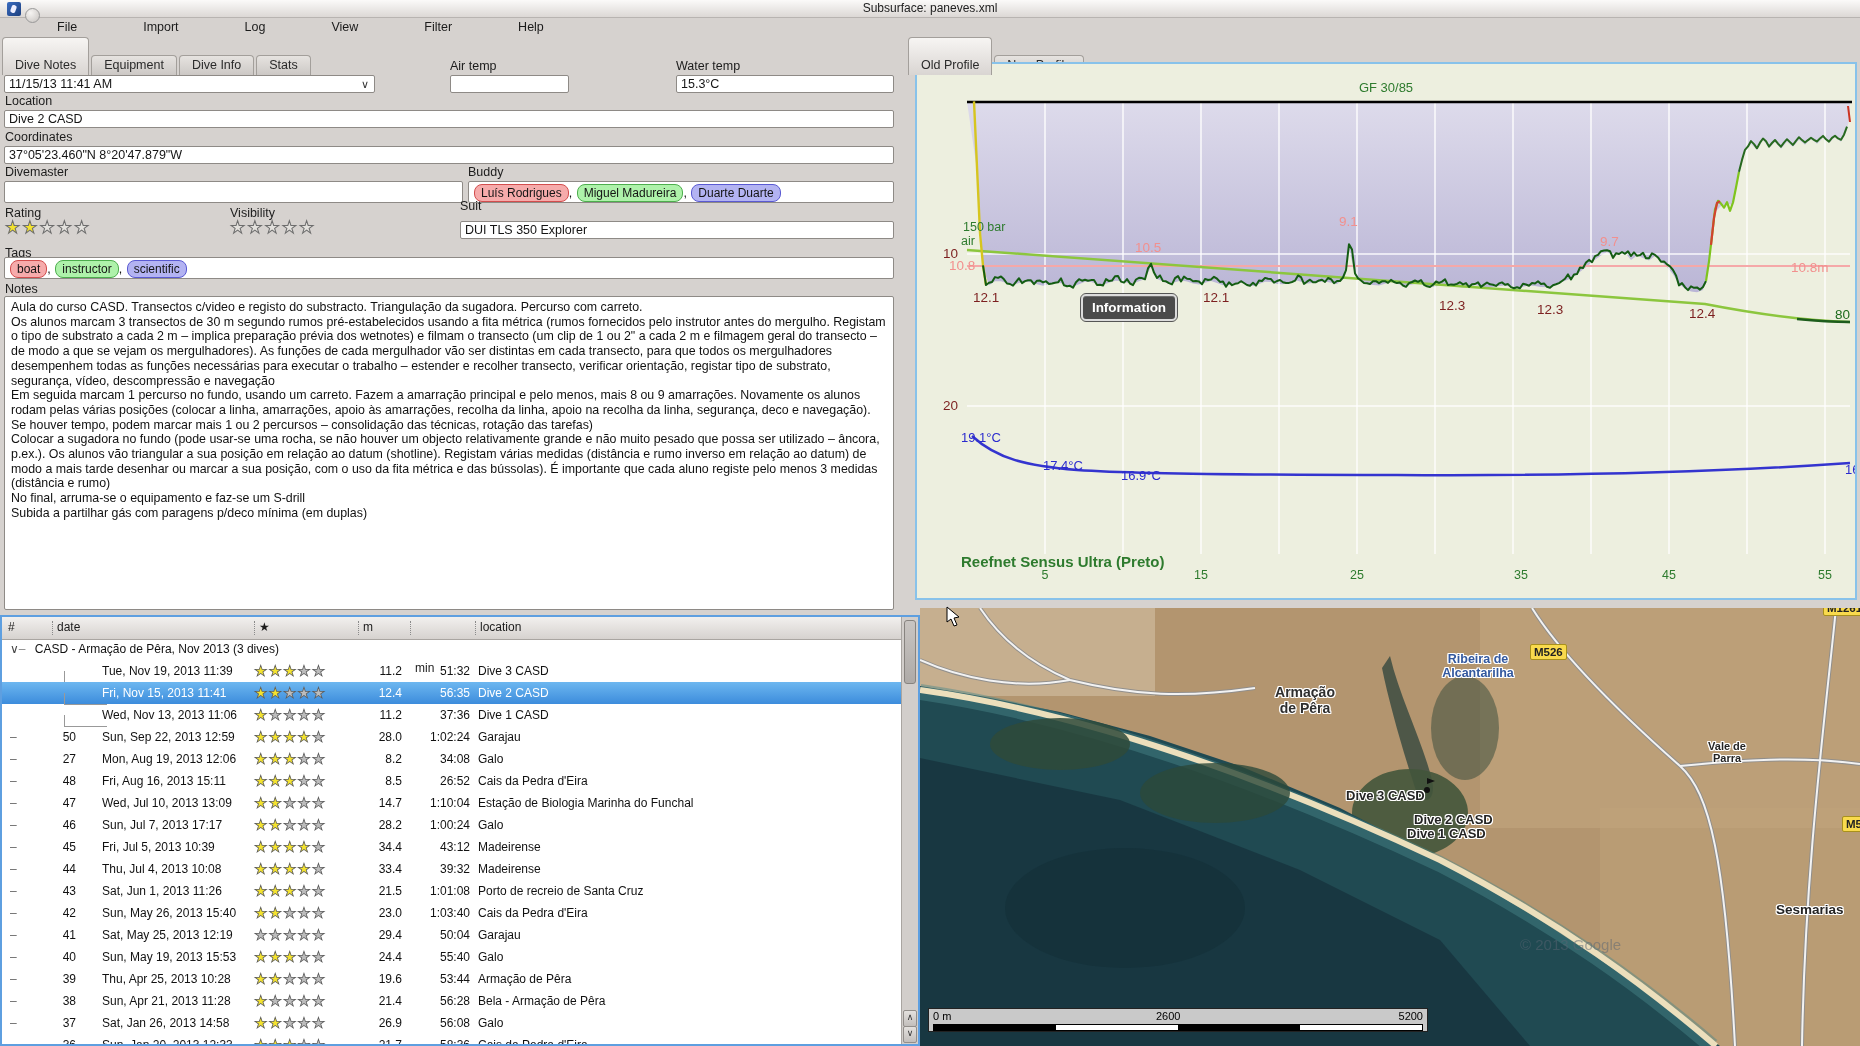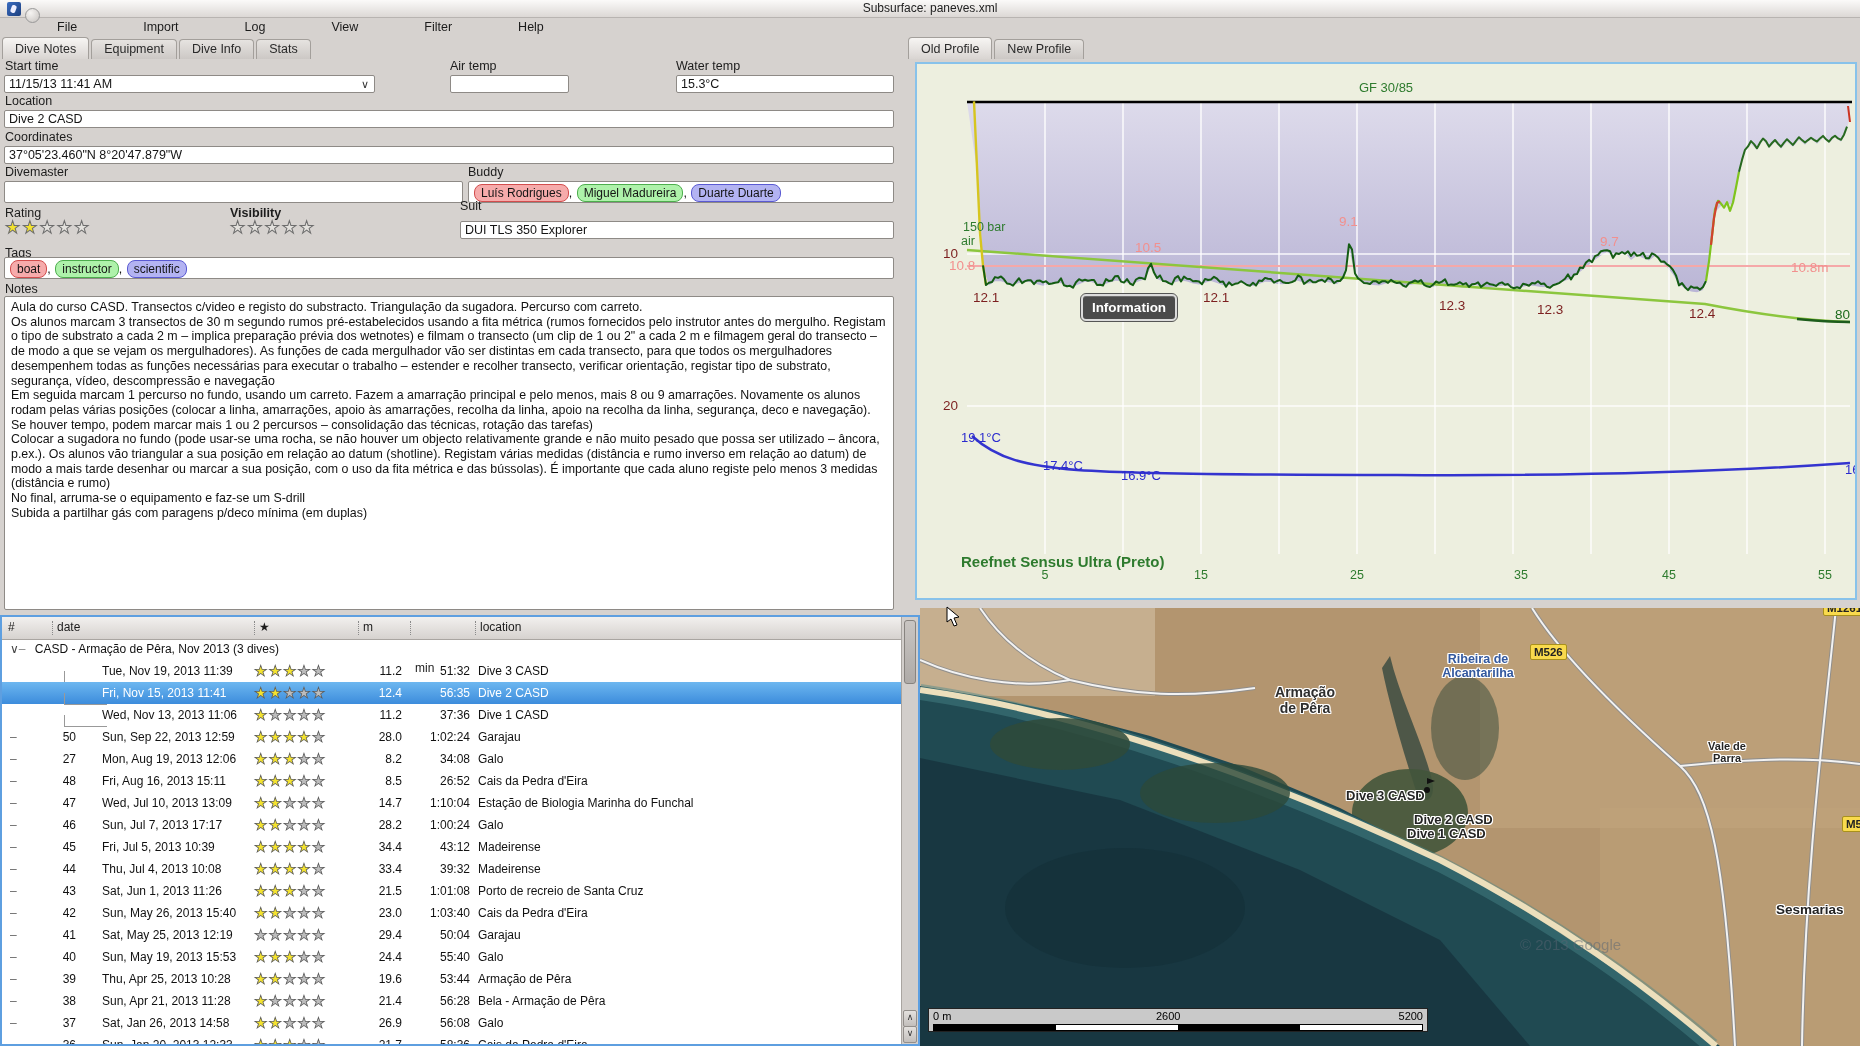--- a/index.html
+++ b/index.html
@@ -16,21 +16,21 @@
     background:#eef;border-radius:2px;transform:rotate(20deg);}
   .float-icon{position:absolute;left:25px;top:8px;width:13px;height:13px;border-radius:50%;
     background:radial-gradient(circle at 35% 30%,#f6f4f2,#c6c2bf);border:1px solid #999;}
   
   .menubar{position:absolute;left:0;top:18px;height:19px;}
   .menu-item{display:inline-block;padding:0 9px;line-height:19px;font-size:12.5px;color:#1b1b1b;cursor:default;margin-left:48px;}
   .tabsrow{position:absolute;top:37px;height:20px;}
   .tab{display:inline-block;vertical-align:bottom;padding:2px 12px 2px;margin-right:2px;
     background:linear-gradient(#e6e3e0,#ccc8c5);border:1px solid #a39f9b;border-bottom:none;
     border-radius:4px 4px 0 0;font-size:12.5px;color:#2a2a2a;line-height:15px;}
-  .tab.active{background:linear-gradient(#f7f5f3,#d9d5d2);padding-top:4px;position:relative;z-index:2;}
+  .tab.active{background:linear-gradient(#f7f5f3,#d9d5d2);padding-top:20px;position:relative;z-index:2;}
   
   .flabel{position:absolute;font-size:12.5px;color:#1c1c1c;white-space:nowrap;}
   .field{position:absolute;background:#fff;border:1px solid #8e8a86;border-radius:2px;
     font-size:12.5px;padding:1px 4px;box-sizing:border-box;line-height:14px;overflow:hidden;white-space:nowrap;}
   .combo-arrow{position:absolute;right:5px;top:1px;font-size:11px;color:#333;}
   .pill{display:inline-block;border-radius:8px;padding:0 6px;margin:1px 0 0 1px;font-size:12px;line-height:16px;}
   .pill.red{background:#f6abab;border:1px solid #d24d4d;}
   .pill.green{background:#aef2aa;border:1px solid #4dae4d;}
   .pill.blue{background:#b3b3f2;border:1px solid #5a5ad2;}
   .stars{position:absolute;font-size:17px;letter-spacing:2px;-webkit-text-stroke:1px #6d6d6d;}
@@ -126,21 +126,21 @@
   <div class="flabel" style="left:5px;top:130px;">Coordinates</div>
   <div class="field" style="left:4px;top:146px;width:890px;height:18px;">37°05'23.460"N 8°20'47.879"W</div>
 
   <div class="flabel" style="left:5px;top:165px;">Divemaster</div>
   <div class="field" style="left:4px;top:181px;width:459px;height:22px;"></div>
   <div class="flabel" style="left:468px;top:165px;">Buddy</div>
   <div class="field" style="left:468px;top:181px;width:426px;height:22px;" id="buddy-pills"><span class="pill red">Luís Rodrigues</span>, <span class="pill green">Miguel Madureira</span>, <span class="pill blue">Duarte Duarte</span></div>
 
   <div class="flabel" style="left:5px;top:206px;">Rating</div>
   <div class="stars" style="left:5px;top:217px;" id="rating-stars"><span class="on">★</span><span class="on">★</span><span class="off">★</span><span class="off">★</span><span class="off">★</span></div>
-  <div class="flabel" style="left:230px;top:206px;font-weight:bold;">Visibility</div>
+  <div class="flabel" style="left:230px;top:206px;">Visibility</div>
   <div class="stars" style="left:230px;top:217px;" id="visibility-stars"><span class="off">★</span><span class="off">★</span><span class="off">★</span><span class="off">★</span><span class="off">★</span></div>
   <div class="flabel" style="left:460px;top:199px;">Suit</div>
   <div class="field" style="left:460px;top:221px;width:434px;height:18px;">DUI TLS 350 Explorer</div>
 
   <div class="flabel" style="left:5px;top:246px;">Tags</div>
   <div class="field" style="left:4px;top:257px;width:890px;height:22px;" id="tag-pills"><span class="pill red">boat</span>, <span class="pill green">instructor</span>, <span class="pill blue">scientific</span></div>
 
   <div class="flabel" style="left:5px;top:282px;">Notes</div>
   <div class="notesbox" style="left:4px;top:296px;width:890px;height:314px;">Aula do curso CASD. Transectos c/video e registo do substracto. Triangulação da sugadora. Percurso com carreto.
 Os alunos marcam 3 transectos de 30 m segundo rumos pré-estabelecidos usando a fita métrica (rumos fornecidos pelo instrutor antes do mergulho. Registam o tipo de substrato a cada 2 m – implica preparação prévia dos wetnotes) e filmam o transecto (um clip de 1 ou 2" a cada 2 m e filmagem geral do transecto – de modo a que se vejam os mergulhadores). As funções de cada mergulhador vão ser distintas em cada transecto, para que todos os mergulhadores desempenhem todas as funções necessárias para executar o trabalho – estender e recolher transecto, verificar orientação, registar tipo de substrato, segurança, vídeo, descompressão e navegação

